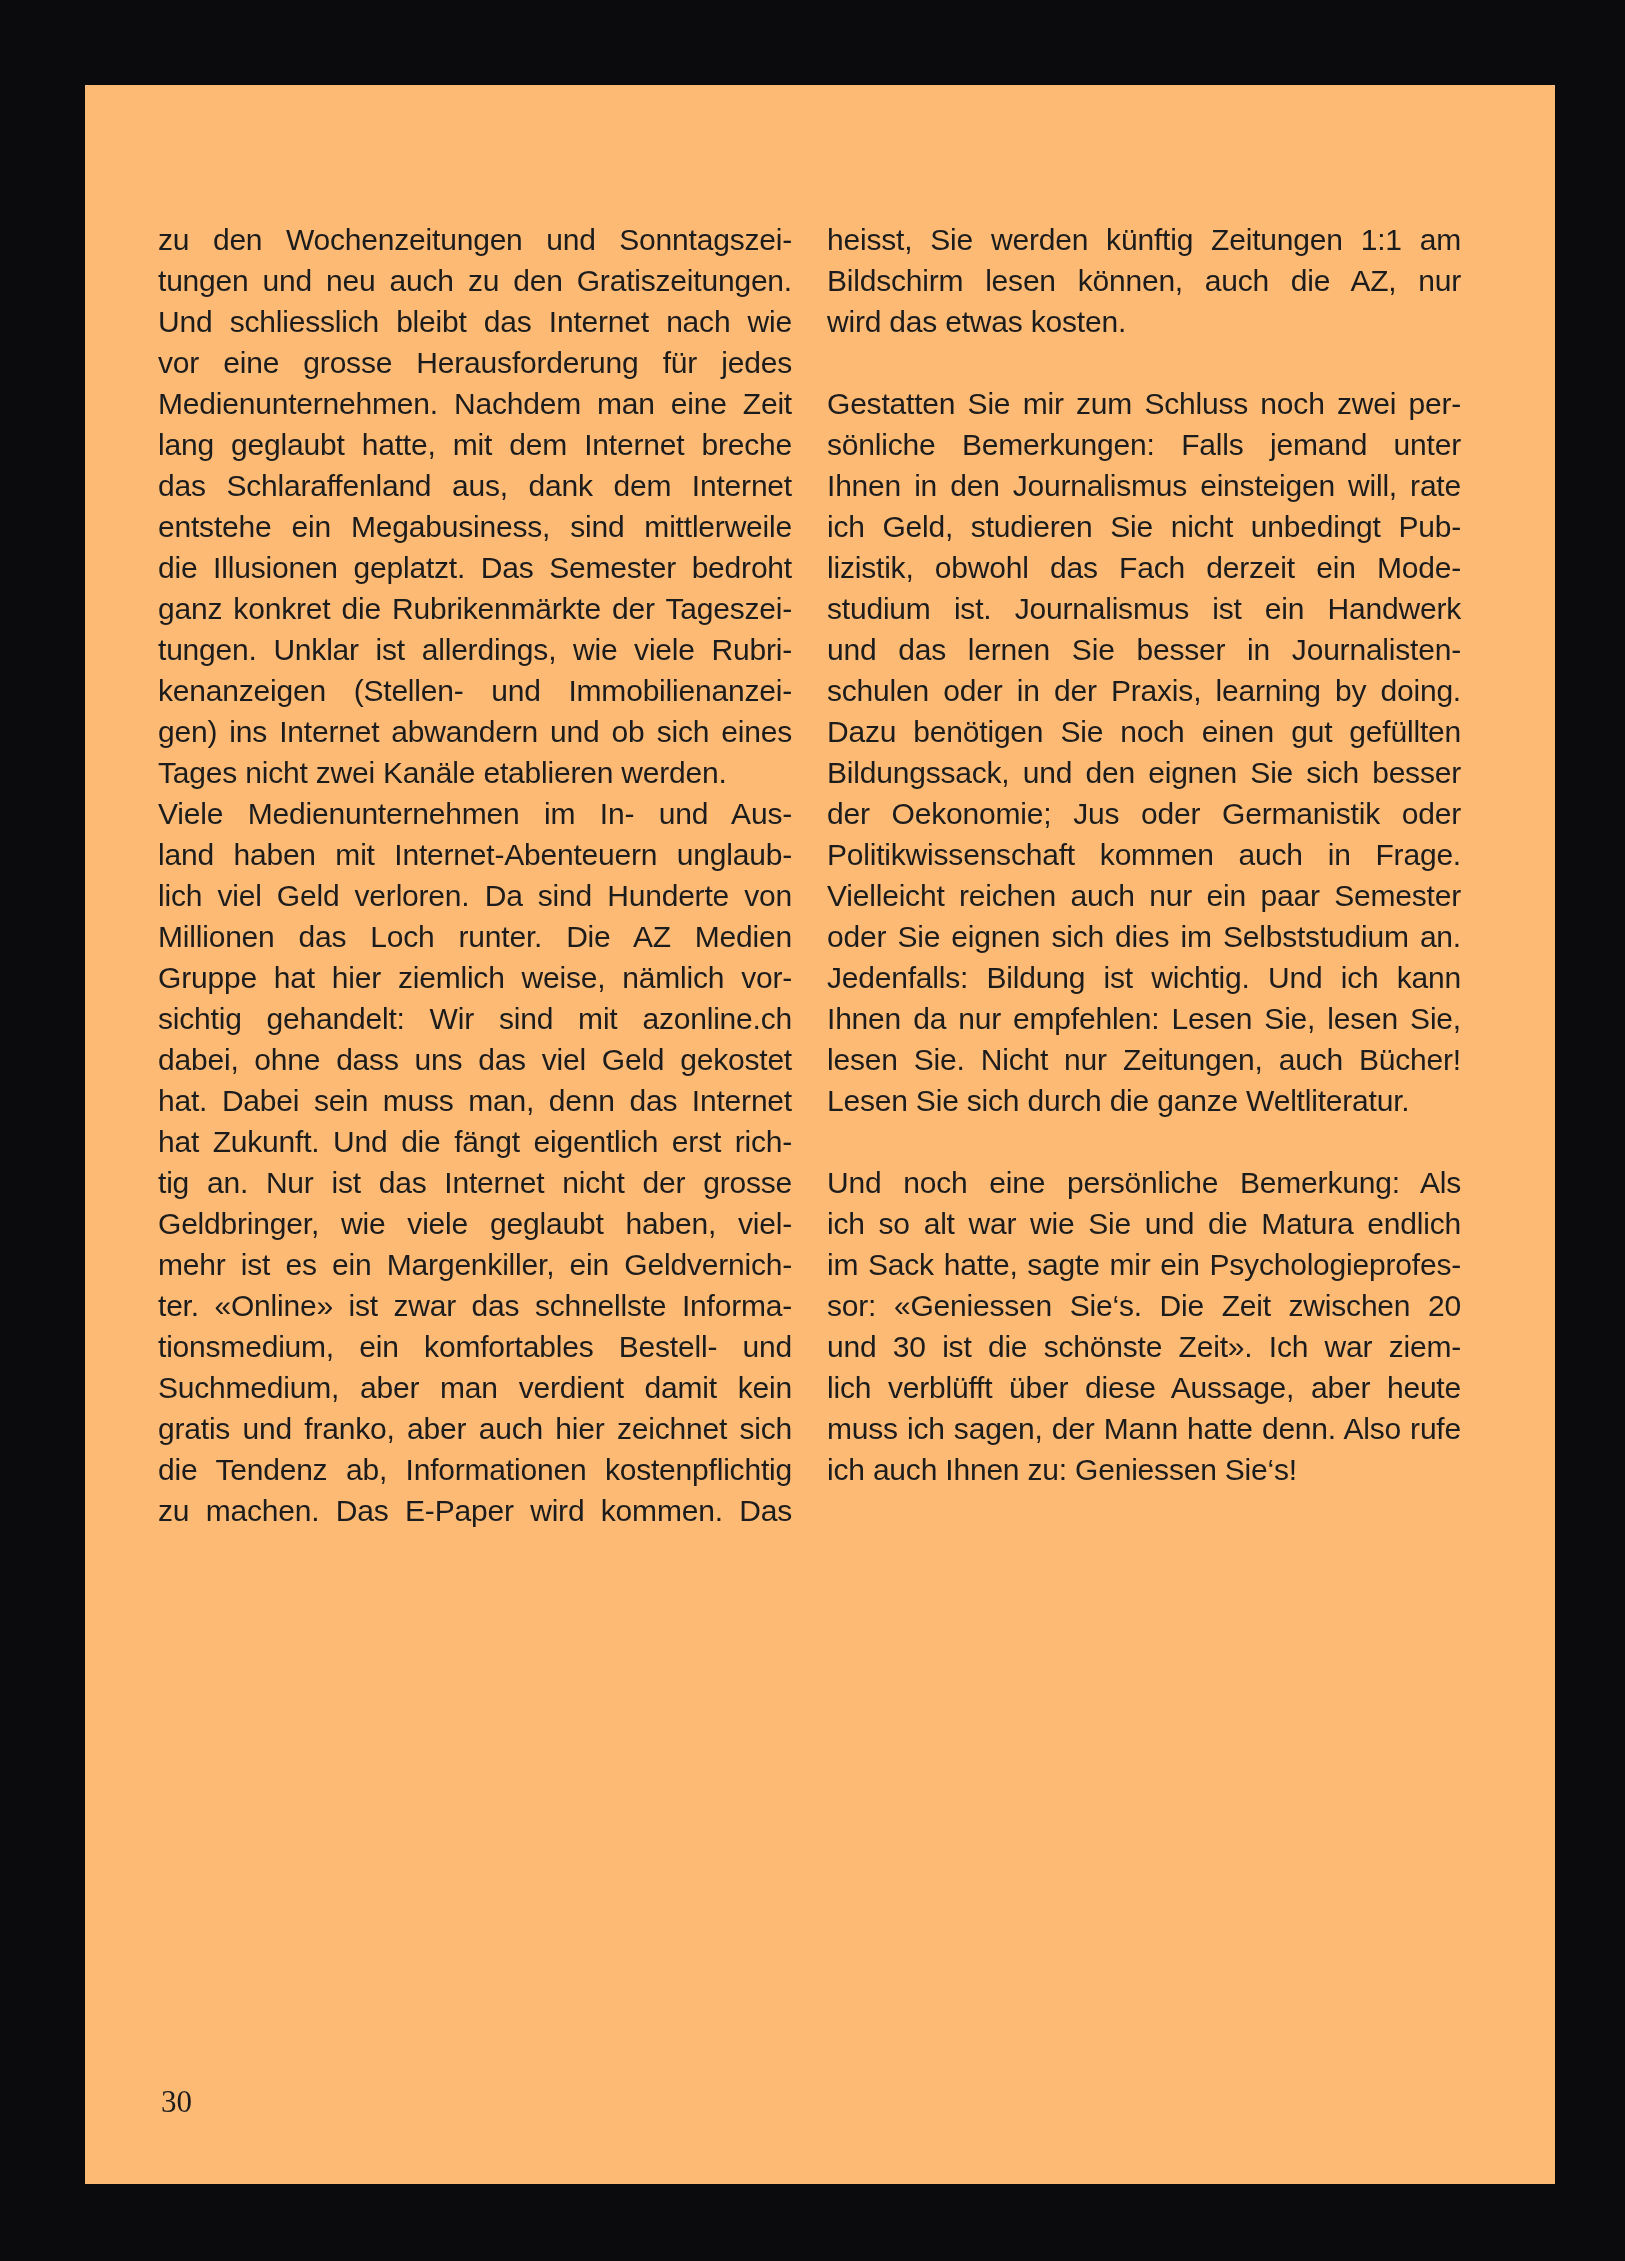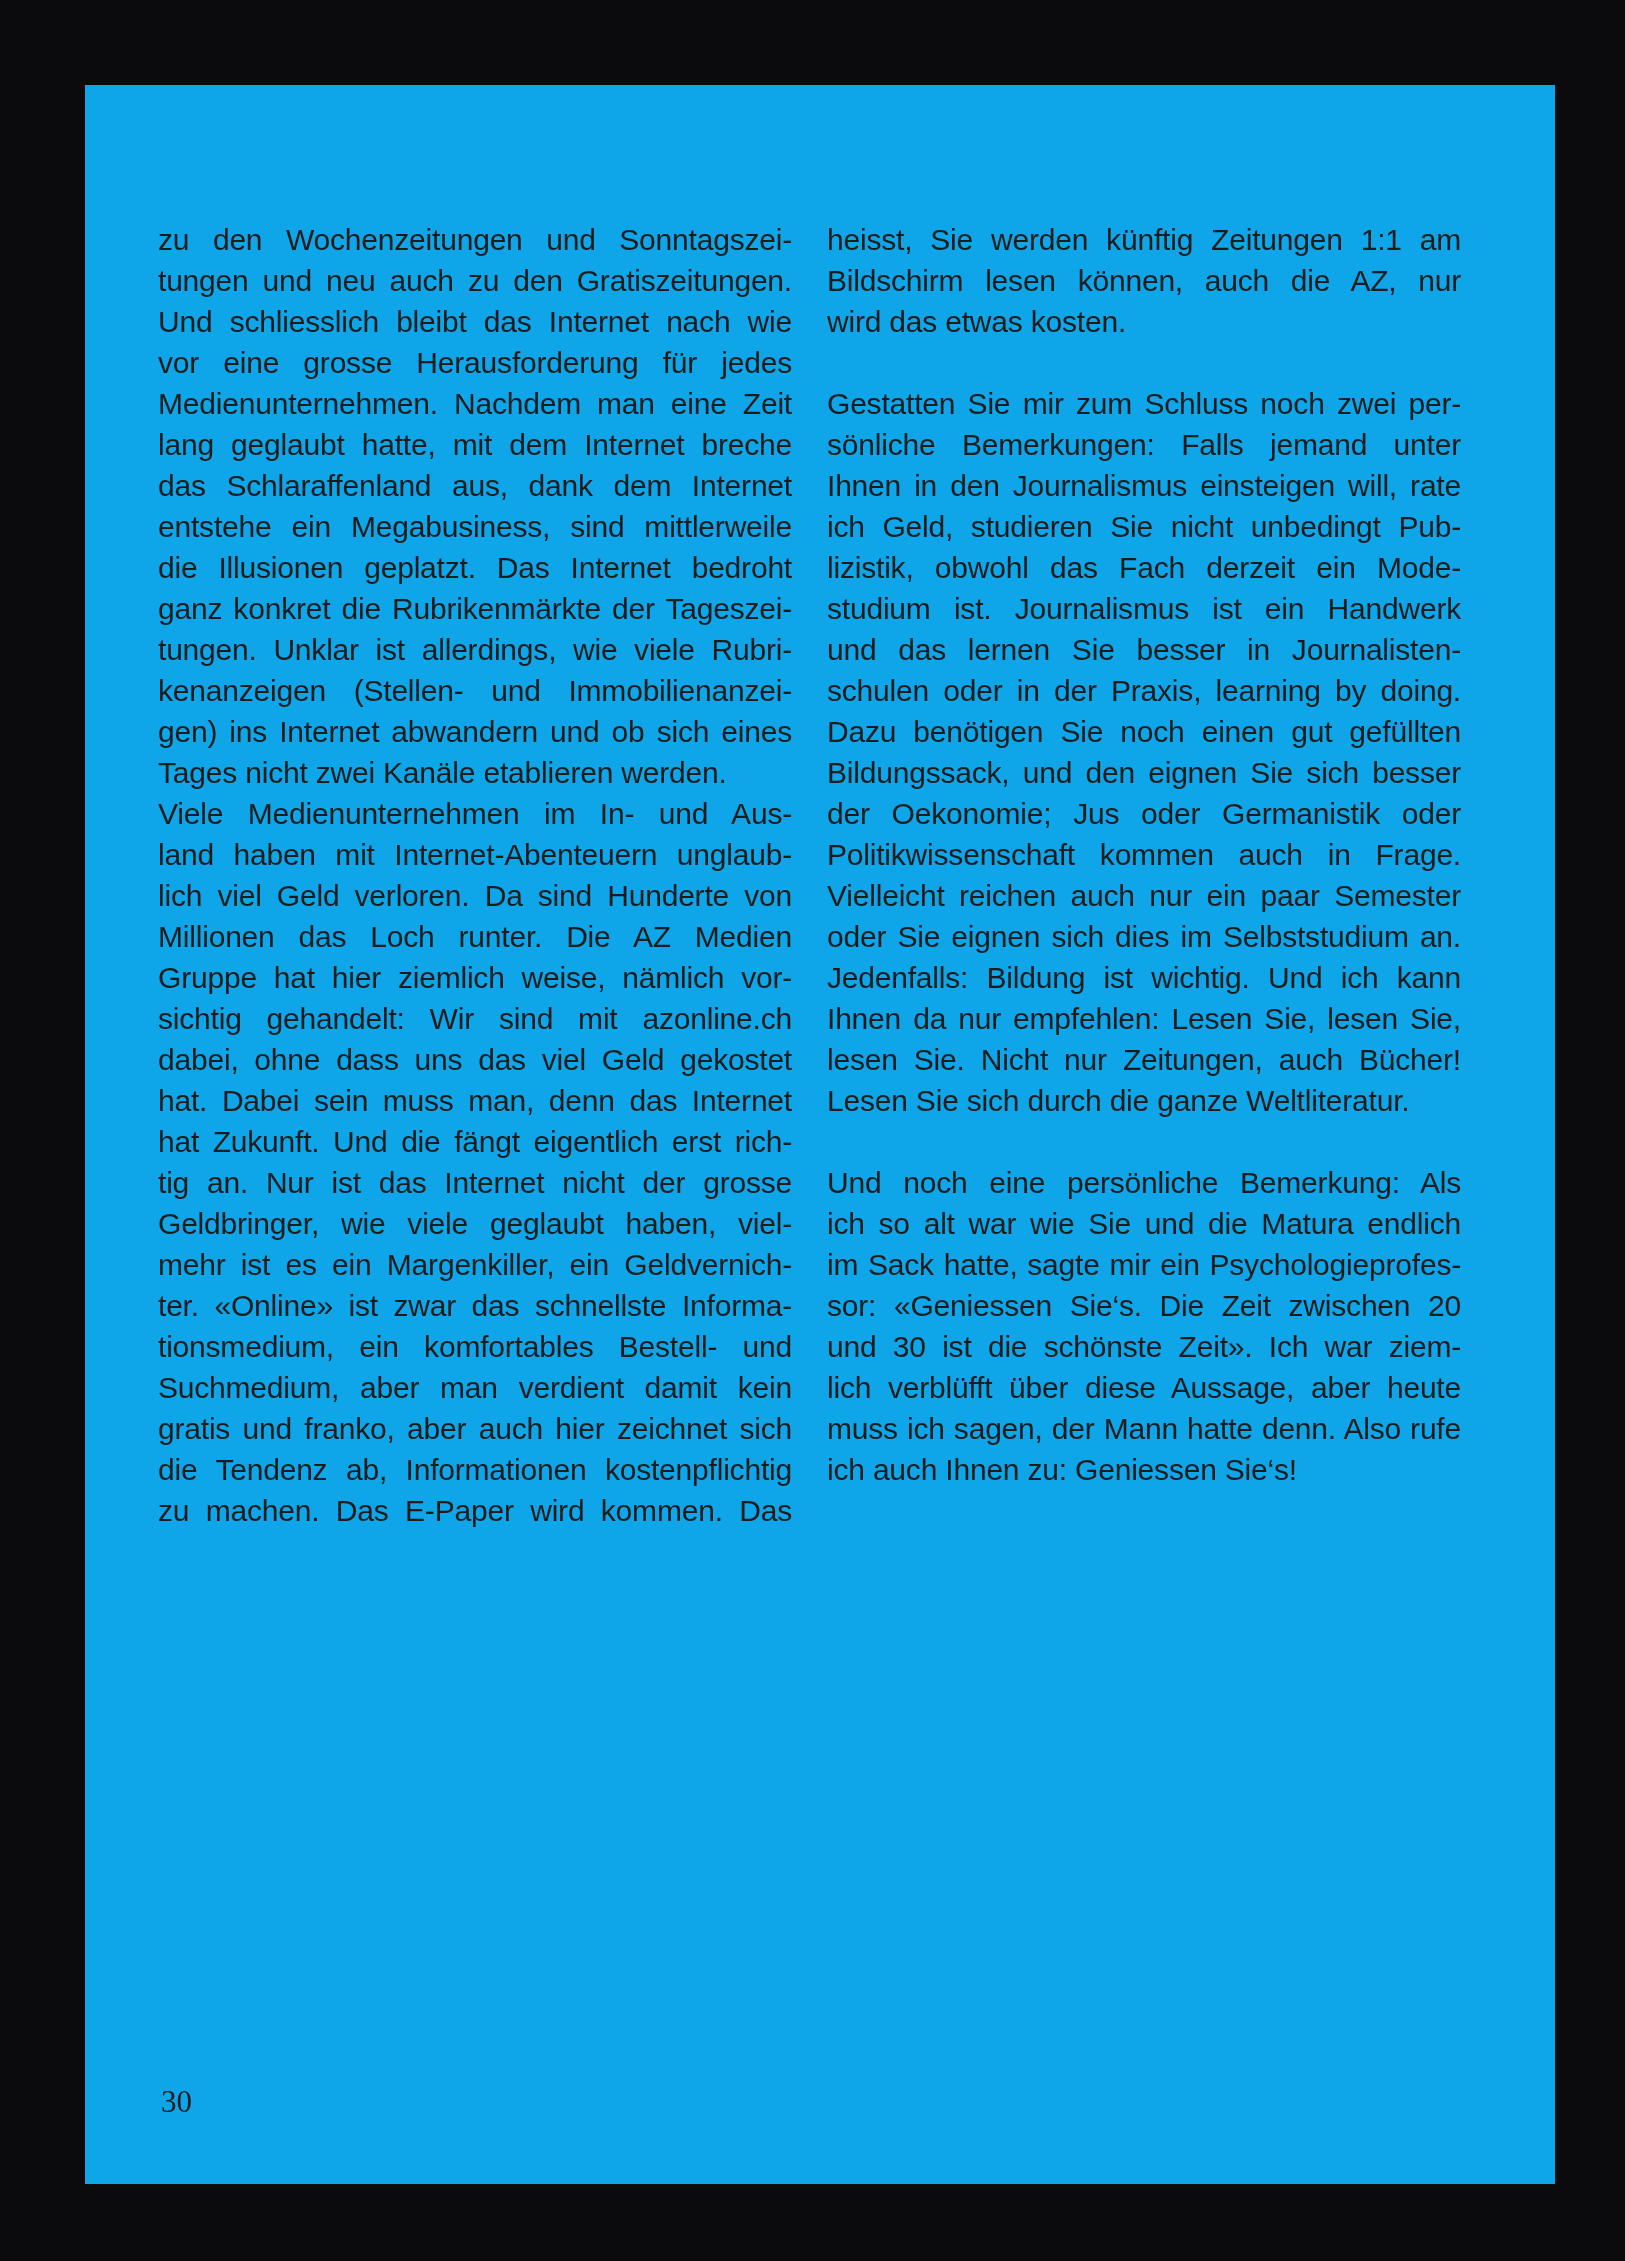--- a/index.html
+++ b/index.html
@@ -6,21 +6,21 @@
   body {
     width: 1626px; height: 2261px;
     background: #0b0b0e;
     position: relative;
     overflow: hidden;
   }
   .page {
     position: absolute;
     left: 85px; top: 85px;
     width: 1470px; height: 2099px;
-    background: #0ea5e9;
+    background: #fdba74;
   }
   .col {
     position: absolute;
     top: 134px; 
     width: 634px;
     font-family: "Liberation Sans", sans-serif;
     font-size: 30px;
     line-height: 41px;
     color: #1c1c1c;
     letter-spacing: -0.2px;
@@ -56,21 +56,21 @@
   <div class="col col-left">
     <div>
       <span class="line">zu den Wochenzeitungen und Sonntagszei-</span>
       <span class="line">tungen und neu auch zu den Gratiszeitungen.</span>
       <span class="line">Und schliesslich bleibt das Internet nach wie</span>
       <span class="line">vor eine grosse Herausforderung für jedes</span>
       <span class="line">Medienunternehmen. Nachdem man eine Zeit</span>
       <span class="line">lang geglaubt hatte, mit dem Internet breche</span>
       <span class="line">das Schlaraffenland aus, dank dem Internet</span>
       <span class="line">entstehe ein Megabusiness, sind mittlerweile</span>
-      <span class="line">die Illusionen geplatzt. Das Internet bedroht</span>
+      <span class="line">die Illusionen geplatzt. Das Semester bedroht</span>
       <span class="line">ganz konkret die Rubrikenmärkte der Tageszei-</span>
       <span class="line">tungen. Unklar ist allerdings, wie viele Rubri-</span>
       <span class="line">kenanzeigen (Stellen- und Immobilienanzei-</span>
       <span class="line">gen) ins Internet abwandern und ob sich eines</span>
       <span class="line last">Tages nicht zwei Kanäle etablieren werden.</span>
     </div>
     <div>
       <span class="line">Viele Medienunternehmen im In- und Aus-</span>
       <span class="line">land haben mit Internet-Abenteuern unglaub-</span>
       <span class="line">lich viel Geld verloren. Da sind Hunderte von</span>

